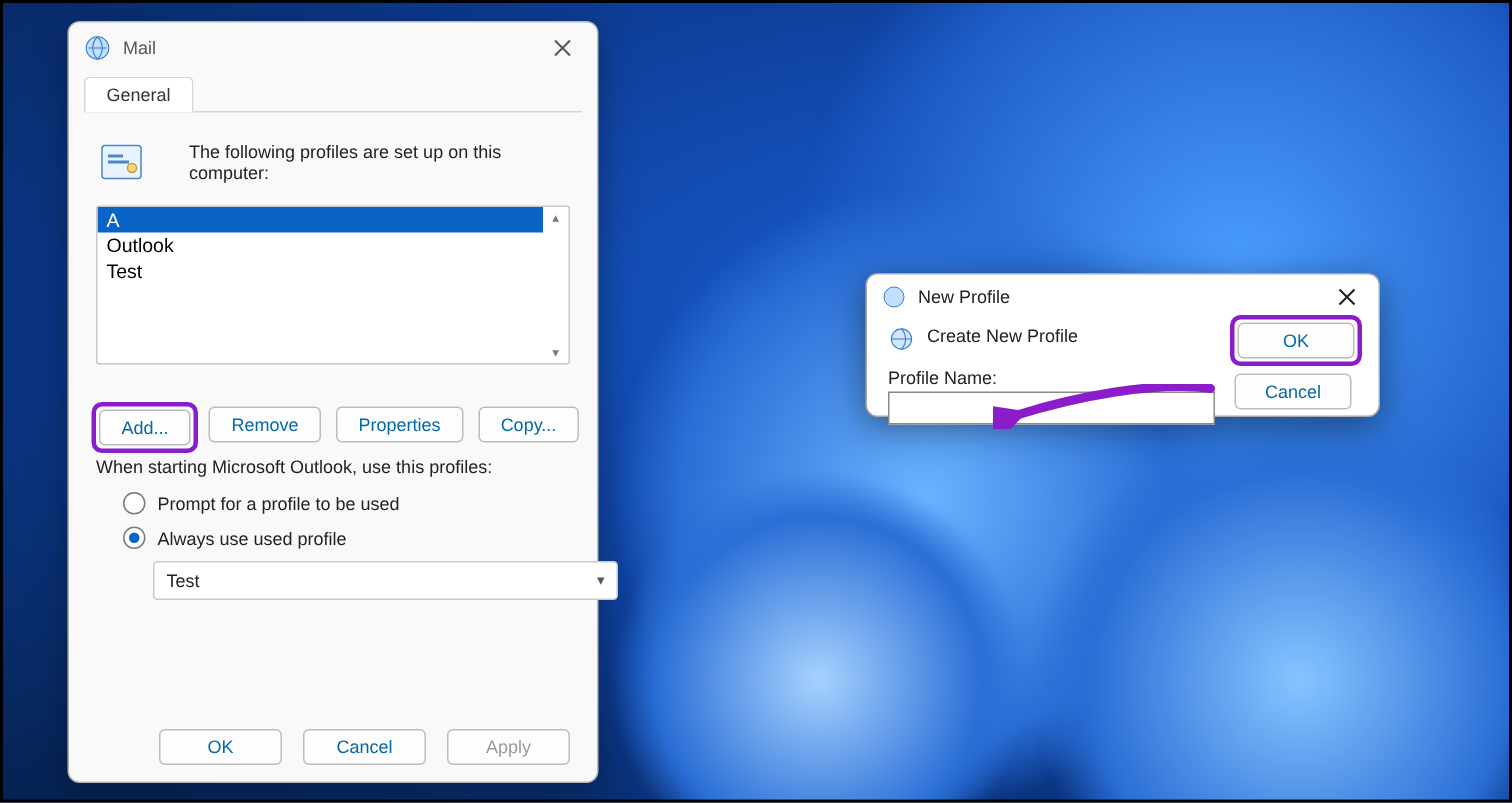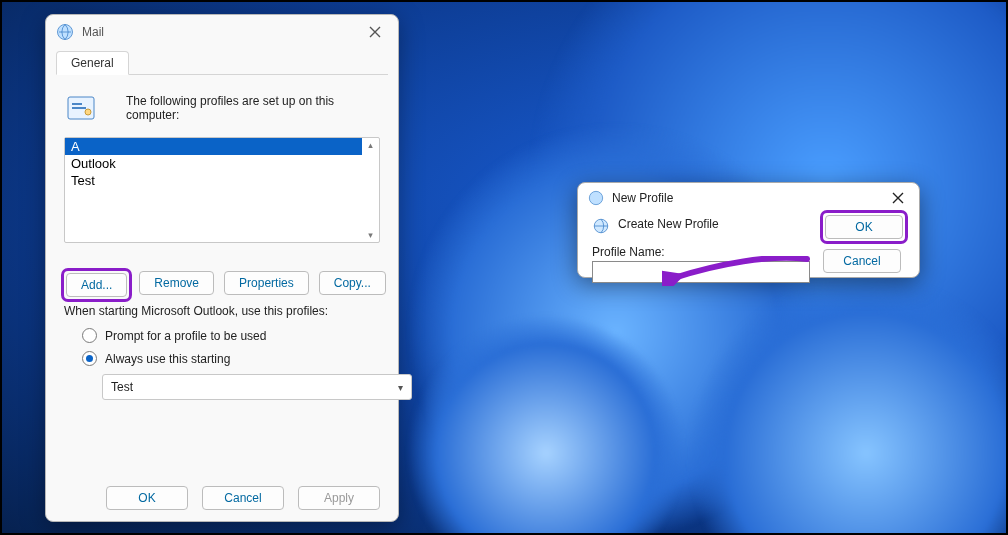--- a/index.html
+++ b/index.html
@@ -166,21 +166,21 @@
     <div class="sub-label">When starting Microsoft Outlook, use this profiles:</div>
 
     <div class="radio-row">
       <span class="radio"></span>
       <span>Prompt for a profile to be used</span>
     </div>
     <div class="radio-row">
       <span class="radio">
           <span class="dot"></span>
         </span>
-      <span>Always use this starting</span>
+      <span>Always use used profile</span>
     </div>
 
     <div class="select">
       <span>Test</span>
       <span class="chev">▾</span>
     </div>
   </div>
 
   <div class="dlg-footer">
     <span class="btn">OK</span>

